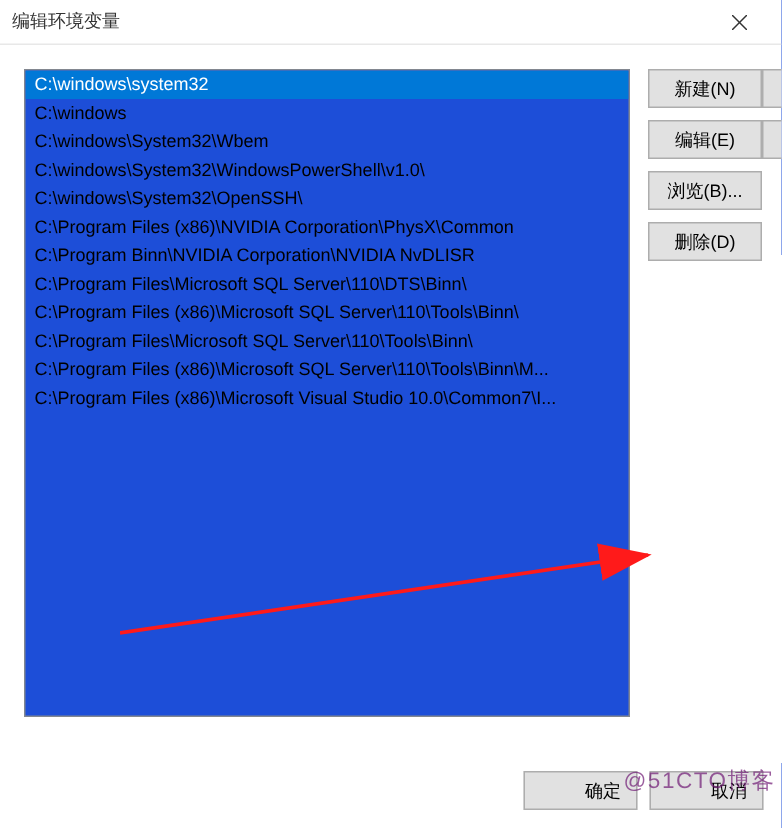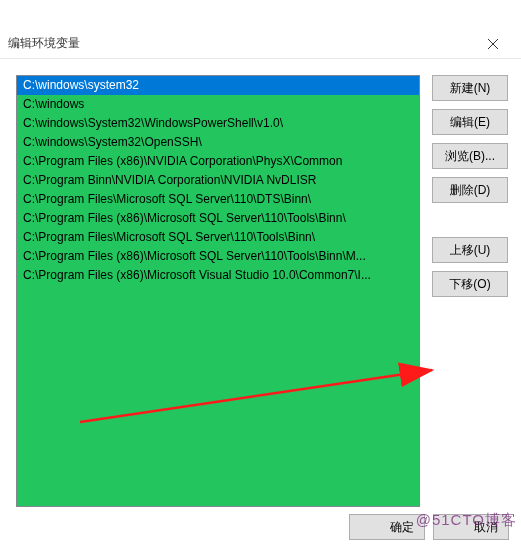--- a/index.html
+++ b/index.html
@@ -11,59 +11,57 @@
   height: 552px;
   position: relative;
   overflow: hidden;
 }
 .titlebar {
   height: 30px;
   display: flex;
   align-items: center;
   padding: 0 8px;
   border-bottom: 1px solid #e8e8e8;
-  margin-top: 29px;
 }
 .titlebar .title { flex: 1; color: #333; font-size: 12px; }
 .close-btn {
   width: 40px; height: 30px;
   display: flex; align-items: center; justify-content: center;
   color: #555; cursor: pointer;
 }
 .close-btn svg { width: 10px; height: 10px; }
 .content {
   display: flex;
   padding: 16px 12px 0 16px;
   gap: 12px;
 }
 .listbox {
   width: 404px;
   height: 432px;
   border: 1px solid #828790;
-  background: #22c55e;
+  background: #1d4ed8;
   overflow: hidden;
   position: relative;
 }
 .listbox .row {
   height: 19px;
   line-height: 19px;
   padding: 0 6px;
   color: #000;
   white-space: nowrap;
   overflow: hidden;
   text-overflow: ellipsis;
   font-size: 12px;
 }
 .listbox .row.selected {
   background: #0078d7;
   color: #fff;
 }
 .btncol {
   display: flex;
-  flex-direction: column;
   gap: 0;
   width: 76px;
 }
 .btncol .grp { margin-bottom: 26px; }
 .btncol button, .footer button {
   width: 76px;
   height: 26px;
   margin-bottom: 8px;
   background: #e1e1e1;
   border: 1px solid #adadad;
@@ -106,20 +104,21 @@
         <line x1="0" y1="0" x2="10" y2="10" stroke="#333" stroke-width="1"></line>
         <line x1="10" y1="0" x2="0" y2="10" stroke="#333" stroke-width="1"></line>
       </svg>
   </div>
 </div>
 
 <div class="content">
   <div class="listbox" id="listbox">
       <div class="row selected">C:\windows\system32</div>
       <div class="row">C:\windows</div>
+      <div class="row">C:\windows\System32\Wbem</div>
       <div class="row">C:\windows\System32\WindowsPowerShell\v1.0\</div>
       <div class="row">C:\windows\System32\OpenSSH\</div>
       <div class="row">C:\Program Files (x86)\NVIDIA Corporation\PhysX\Common</div>
       <div class="row">C:\Program Binn\NVIDIA Corporation\NVIDIA NvDLISR</div>
       <div class="row">C:\Program Files\Microsoft SQL Server\110\DTS\Binn\</div>
       <div class="row">C:\Program Files (x86)\Microsoft SQL Server\110\Tools\Binn\</div>
       <div class="row">C:\Program Files\Microsoft SQL Server\110\Tools\Binn\</div>
       <div class="row">C:\Program Files (x86)\Microsoft SQL Server\110\Tools\Binn\M...</div>
       <div class="row">C:\Program Files (x86)\Microsoft Visual Studio 10.0\Common7\I...</div>
     </div>

